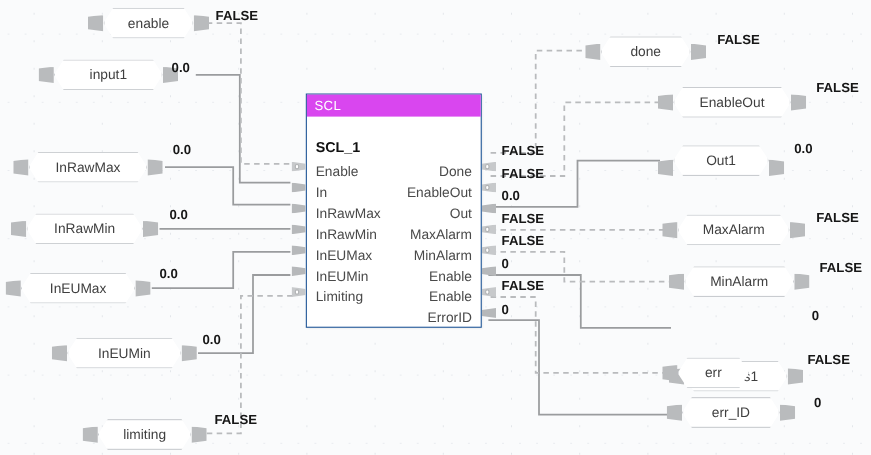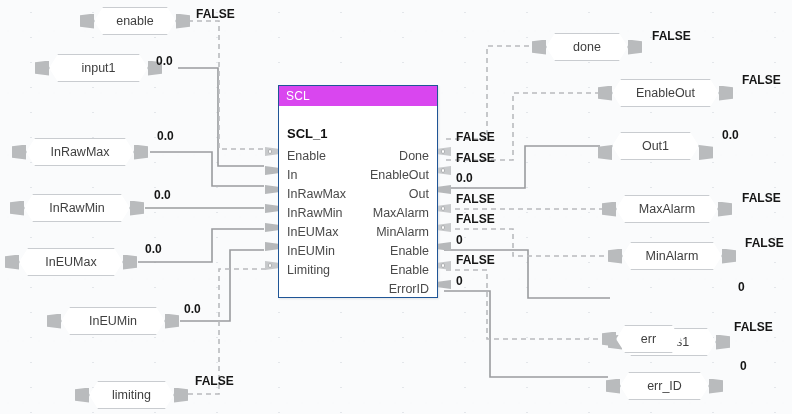--- a/index.html
+++ b/index.html
@@ -378,21 +378,21 @@
   <div class="tag" style="left:602px;top:325px;width:93px;">
     <span class="conn l"></span>
     <span class="hex">
         <span class="bg"></span>
         <span>err</span>
       </span>
     <span class="conn r"></span>
   </div>
   <div class="val" style="left:734px;top:321px;">FALSE</div>
 
-  <div class="tag" style="left:606px;top:372px;width:117px;">
+  <div class="tag" style="left:606px;top:361px;width:117px;">
     <span class="conn l"></span>
     <span class="hex">
         <span class="bg"></span>
         <span>err_ID</span>
       </span>
     <span class="conn r"></span>
   </div>
   <div class="val" style="left:740px;top:360px;">0</div>
 
 </div>

